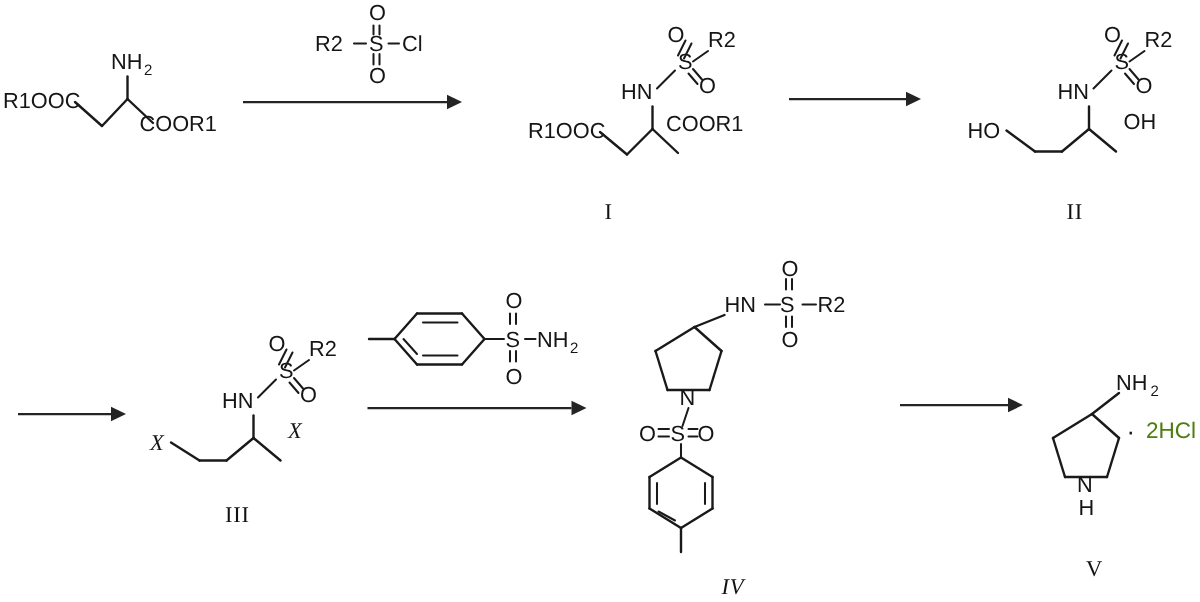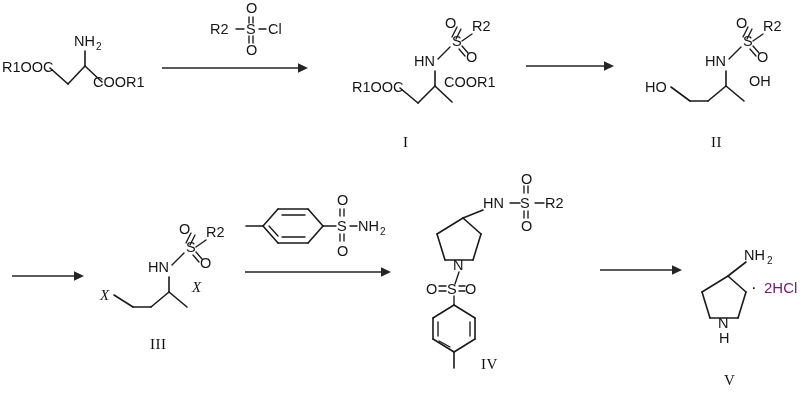--- a/index.html
+++ b/index.html
@@ -70,21 +70,21 @@
   .dot-sep {
     position: absolute;
     font-family: "Liberation Sans", sans-serif;
     font-size: 17px;
     color: #151515;
   }
   .salt-txt {
     position: absolute;
     font-family: "Liberation Sans", sans-serif;
     font-size: 15px;
-    color: #701a75;
+    color: #4d7c0f;
     white-space: nowrap;
   }
 </style>
 </head>
 <body>
 
 <div id="scheme-root">
 
   <div class="struct" style="left:0px; top:22px;">
     <svg width="165" height="80" viewBox="0 0 165 80">
@@ -302,21 +302,21 @@
       <text class="atom" x="120" y="22">R2</text>
       <g>
         <path class="bond-thin" d="M 99 0 L 99 7"></path>
         <path class="bond-thin" d="M 103 0 L 103 7"></path>
         <path class="bond-thin" d="M 99 25 L 99 32"></path>
         <path class="bond-thin" d="M 103 25 L 103 32"></path>
         <path class="bond-thin" d="M 110 17 L 119 17"></path>
       </g>
     </svg>
   </div>
-  <div class="roman" style="left:481px; top:356px;">IV</div>
+  <div class="roman" style="left:481px; top:384px;font-style:italic;">IV</div>
 
   <div class="struct" style="left:598px; top:262px;">
     <svg width="86" height="16" viewBox="0 0 86 16">
       <line class="arrow-line" x1="2" y1="8" x2="74" y2="8"></line>
       <polygon class="arrow-head" points="74,3.2 84,8 74,12.8"></polygon>
     </svg>
   </div>
 
   <div class="struct" style="left:688px; top:248px;">
     <svg width="110" height="90" viewBox="0 0 110 90">

